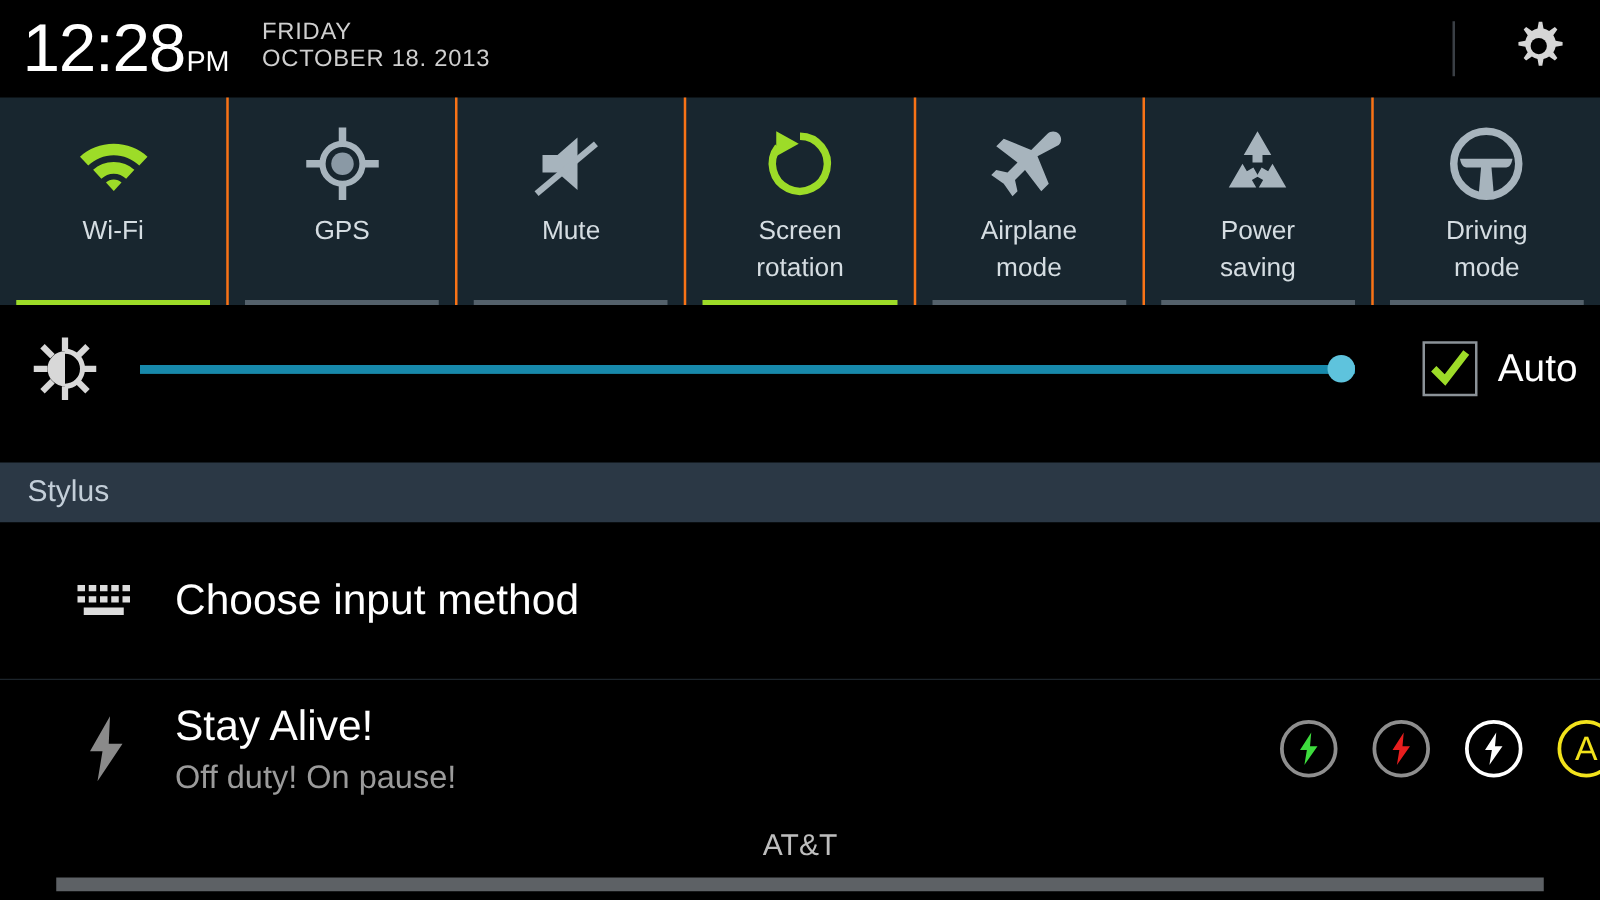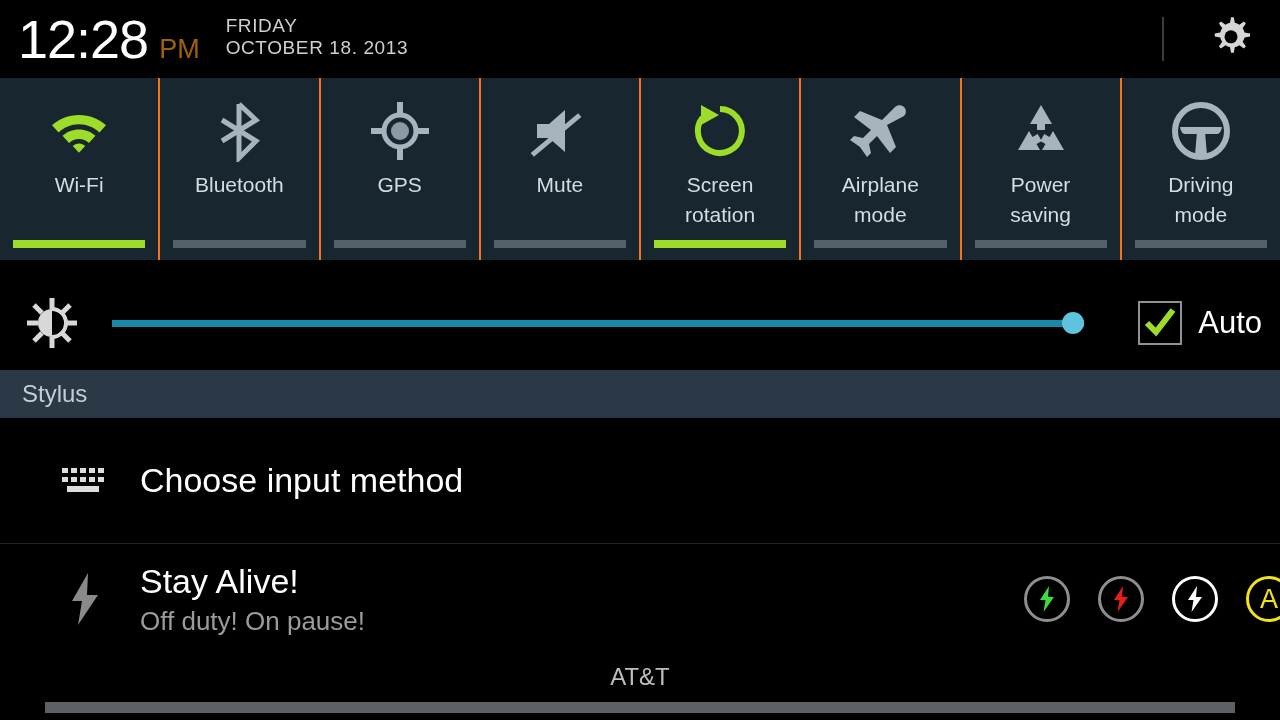--- a/index.html
+++ b/index.html
@@ -36,24 +36,24 @@
     padding-left: 18px;
   }
   .clock-time {
     font-size: 54px;
     color: #ffffff;
     font-weight: 300;
     letter-spacing: -1px;
     line-height: 1;
   }
   .clock-ampm {
-    font-size: 27px;
-    color: #a16207;
-    font-weight: 400;
-    margin-left: 11px;
+    font-size: 23px;
+    color: #ffffff;
+    font-weight: 400;
+    margin-left: 1px;
     line-height: 1;
   }
   .date-group {
     margin-left: 26px;
     display: flex;
     flex-direction: column;
     justify-content: center;
     line-height: 1.18;
     position: relative;
     top: -2px;
@@ -117,21 +117,21 @@
     left: 13px; right: 13px;
     bottom: 12px;
     height: 8px;
     background: #54616b;
   }
   .toggle.on .toggle-bar { background: #9ddc28; }
 
   
   .brightness {
     position: absolute;
-    left: 0; top: 272px;
+    left: 0; top: 244px;
     width: 1280px; height: 102px;
     background: #000000;
     display: flex;
     align-items: center;
   }
   .bright-icon {
     width: 104px;
     display: flex;
     align-items: center;
     justify-content: center;
@@ -324,29 +324,20 @@
         <svg width="66" height="52" viewBox="0 0 66 52">
           <path fill="#9ddc28" d="M33 10c10.5 0 20 3.9 27 10.3l-6.6 7.1C47.8 22.2 40.8 19.2 33 19.2S18.2 22.2 12.6 27.4L6 20.3C13 13.9 22.5 10 33 10z"></path>
           <path fill="#9ddc28" d="M33 24.5c6.4 0 12.2 2.4 16.5 6.3l-6.6 7.1c-2.7-2.5-6.2-4-9.9-4s-7.2 1.5-9.9 4l-6.6-7.1c4.3-3.9 10.1-6.3 16.5-6.3z"></path>
           <path fill="#9ddc28" d="M33 38.5c2.4 0 4.6.9 6.2 2.4L33 47.7l-6.2-6.8c1.6-1.5 3.8-2.4 6.2-2.4z"></path>
         </svg>
       </div>
       <div class="toggle-label">Wi-Fi</div>
       <div class="toggle-bar"></div>
     </div>
 
-    <div class="toggle">
-      <div class="toggle-icon">
-        <svg width="50" height="62" viewBox="0 0 50 62">
-          <path fill="none" stroke="#a7b4bd" stroke-width="5" stroke-linejoin="miter" d="M25 4 L25 58 L42 41 L8 20 M8 41 L42 20 L25 4"></path>
-        </svg>
-      </div>
-      <div class="toggle-label">Bluetooth</div>
-      <div class="toggle-bar"></div>
-    </div>
 
     <div class="toggle">
       <div class="toggle-icon">
         <svg width="60" height="60" viewBox="0 0 60 60">
           <circle cx="30" cy="30" r="16" fill="none" stroke="#a7b4bd" stroke-width="5"></circle>
           <circle cx="30" cy="30" r="9" fill="#8a99a5"></circle>
           <rect x="27" y="1" width="6" height="13" fill="#a7b4bd"></rect>
           <rect x="27" y="46" width="6" height="13" fill="#a7b4bd"></rect>
           <rect x="1" y="27" width="13" height="6" fill="#a7b4bd"></rect>
           <rect x="46" y="27" width="13" height="6" fill="#a7b4bd"></rect>

